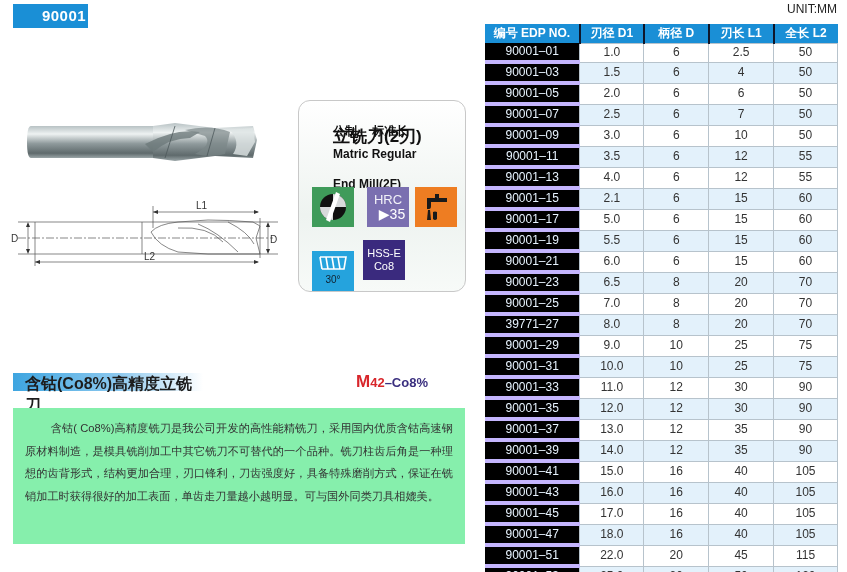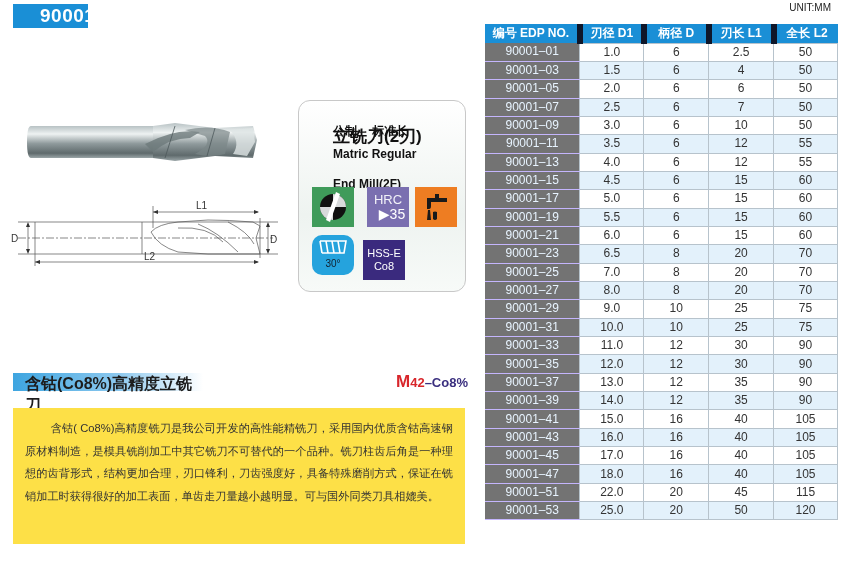--- a/index.html
+++ b/index.html
@@ -1,26 +1,26 @@
 <!DOCTYPE html>
 <html><head>
 <meta charset="utf-8">
 <style>
   * { box-sizing: border-box; margin: 0; padding: 0; }
   html, body { width: 847px; height: 572px; background: #ffffff; overflow: hidden; }
   body { position: relative; font-family: "Liberation Sans", "DejaVu Sans", sans-serif; color: #222; }
 
   .code-badge {
     position: absolute; left: 13px; top: 4px; width: 75px; height: 24px;
-    background: #1a8fd6; color: #fff; font-weight: bold; font-size: 19px;
+    background: #1a8fd6; color: #fff; font-weight: bold; font-size: 15px;
     line-height: 24px; text-align: center; letter-spacing: 0.5px; padding-left: 27px;
   }
 
   .unit {
-    position: absolute; right: 16px; top: 2px; font-size: 10px; color: #222;
+    position: absolute; right: 10px; top: 2px; font-size: 12px; color: #222;
   }
 
   
   .tool-photo { position: absolute; left: 25px; top: 118px; width: 240px; height: 48px; }
 
   
   .tool-drawing { position: absolute; left: 8px; top: 198px; width: 270px; height: 72px; }
 
   
   .spec-panel {
@@ -33,65 +33,65 @@
   .spec-panel .l3 { position: absolute; left: 34px; top: 46px; font-size: 12px; font-weight: bold; color: #111; }
   .spec-panel .l4 { position: absolute; left: 34px; top: 61px; font-size: 12px; font-weight: bold; color: #111; margin-top: 15px; }
 
   .icon-box {
     position: absolute; width: 42px; height: 40px; display: flex; flex-direction: column;
     align-items: center; justify-content: center; color: #fff; font-size: 12px; line-height: 14px;
   }
   .ic-green { left: 13px; top: 86px; background: #3f9b5a; }
   .ic-purple { left: 68px; top: 86px; background: #7a6fb0; }
   .ic-orange { left: 116px; top: 86px; background: #ee7d22; }
-  .ic-blue { left: 13px; top: 134px; background: #25a3dd; border-radius: 10px; }
+  .ic-blue { left: 13px; top: 150px; background: #25a3dd; }
   .ic-navy { left: 64px; top: 139px; background: #3a2a7e; }
   .ic-purple .hrc { font-size: 13px; color: #f2f2f8; }
   .ic-purple .val { font-size: 14px; padding-left: 8px; }
   .ic-blue .deg { font-size: 10px; color: #10202f; margin-top: 2px; }
   .ic-navy span { font-size: 11px; line-height: 13px; }
 
   
   .subtitle-strip {
     position: absolute; left: 13px; top: 373px; width: 190px; height: 18px;
     background: linear-gradient(90deg, #3ea5e0 0%, #8cc8ee 55%, #ffffff 100%);
   }
   .subtitle-strip span {
     position: absolute; left: 12px; top: 1px; font-size: 16px; font-weight: bold; color: #1d1d1d;
   }
   .material {
-    position: absolute; left: 396px; top: 372px; font-weight: bold;
+    position: absolute; left: 356px; top: 372px; font-weight: bold;
   }
   .material .m { color: #d8262b; font-size: 17px; }
   .material .n { color: #d8262b; font-size: 13px; }
   .material .c { color: #3a2f7f; font-size: 13px; }
 
   
   .desc {
     position: absolute; left: 13px; top: 408px; width: 452px; height: 136px;
-    background: #fde047; padding: 9px 12px 0 12px;
+    background: #86efac; padding: 9px 12px 0 12px;
     font-size: 11.2px; line-height: 22.6px; color: #333; text-align: justify;
   }
   .desc p { text-indent: 2.3em; }
   .desc .temp { color: #e0262b; }
 
   
   .spec-table {
     position: absolute; left: 485px; top: 24px; width: 353px;
     border-collapse: collapse; font-size: 12px;
   }
   .spec-table th {
     background: #1a8fd6; color: #fff; font-weight: bold; height: 19px;
-    font-size: 12px; text-align: center; border-right: 6px solid #0f172a; white-space: nowrap;
+    font-size: 12px; text-align: center; border-right: 2px solid #0f172a; white-space: nowrap;
   }
   .spec-table th:last-child { border-right: none; }
   .spec-table td {
     height: 18.35px; text-align: center; color: #333; border: 1px solid #b7c3cc; line-height: 17px;
   }
-  .spec-table td.edp { background: #737373; color: #e8f4ff; border: none; border-bottom: 1px solid #c4b5fd; }
+  .spec-table td.edp { background: #000000; color: #e8f4ff; border: none; border-bottom: 4px solid #c4b5fd; }
   .spec-table tr:nth-child(even) td:not(.edp) { background: #e3f1fb; }
   .spec-table tr:nth-child(odd) td:not(.edp) { background: #ffffff; }
   .col-edp { width: 95px; } .col-d1 { width: 64px; } .col-d { width: 65px; } .col-l1 { width: 65px; } .col-l2 { width: 64px; }
 </style>
 </head>
 <body>
 
 <div class="code-badge">90001</div>
 <div class="unit">UNIT:MM</div>
 
@@ -263,21 +263,21 @@
       </tr>
       <tr>
         <td class="edp">90001–13</td>
         <td>4.0</td>
         <td>6</td>
         <td>12</td>
         <td>55</td>
       </tr>
       <tr>
         <td class="edp">90001–15</td>
-        <td>4.5</td>
+        <td>2.1</td>
         <td>6</td>
         <td>15</td>
         <td>60</td>
       </tr>
       <tr>
         <td class="edp">90001–17</td>
         <td>5.0</td>
         <td>6</td>
         <td>15</td>
         <td>60</td>
@@ -304,21 +304,21 @@
         <td>70</td>
       </tr>
       <tr>
         <td class="edp">90001–25</td>
         <td>7.0</td>
         <td>8</td>
         <td>20</td>
         <td>70</td>
       </tr>
       <tr>
-        <td class="edp">90001–27</td>
+        <td class="edp">39771–27</td>
         <td>8.0</td>
         <td>8</td>
         <td>20</td>
         <td>70</td>
       </tr>
       <tr>
         <td class="edp">90001–29</td>
         <td>9.0</td>
         <td>10</td>
         <td>25</td>

